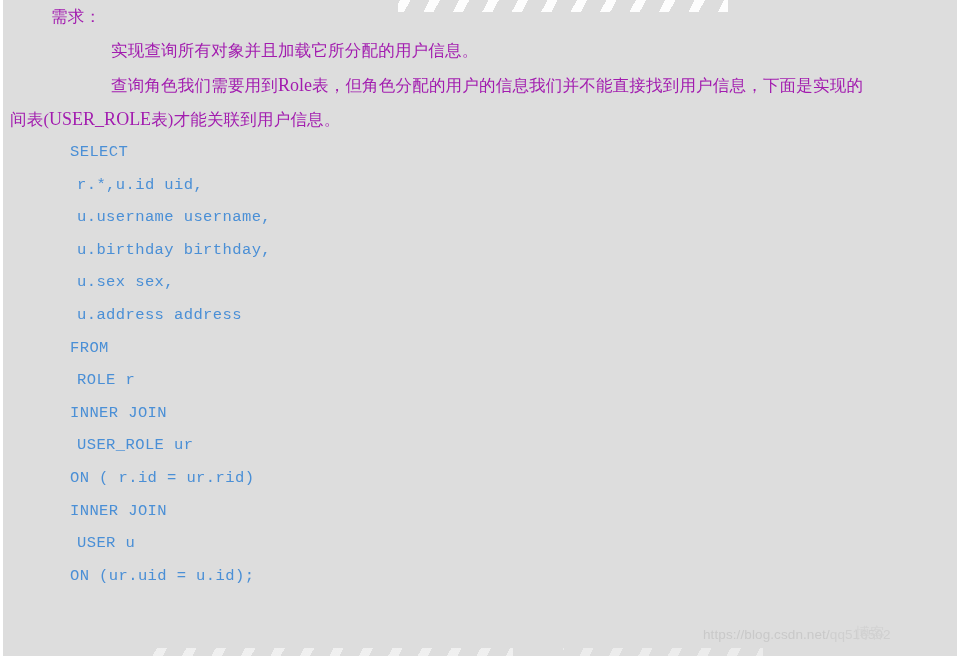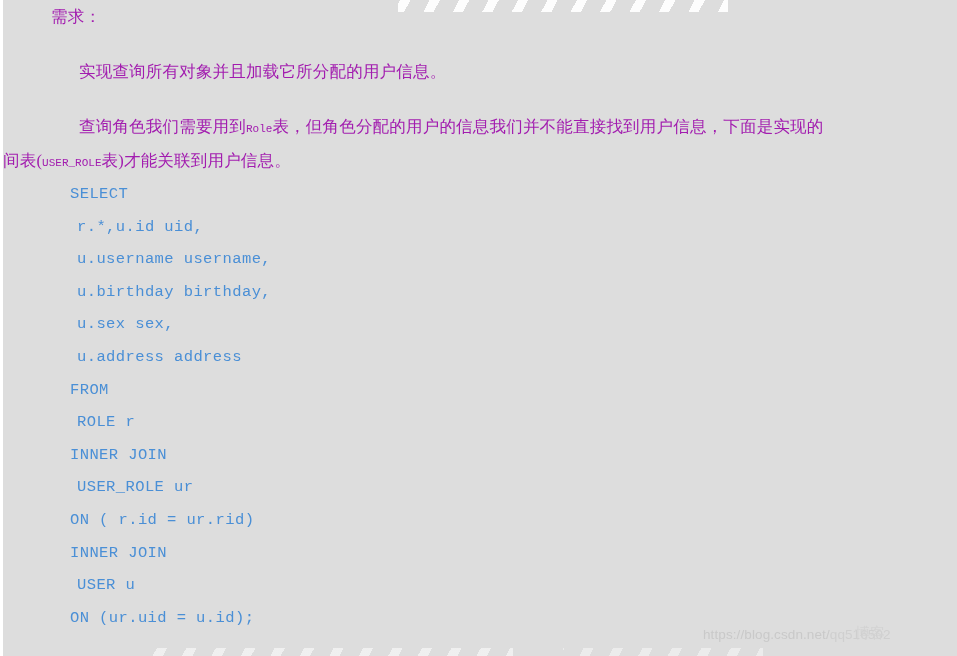--- a/index.html
+++ b/index.html
@@ -69,27 +69,27 @@
   
   .prose {
     color: #a21caf;
     font-family: "Liberation Serif", "DejaVu Serif", serif;
     font-size: 16.5px;
     line-height: 34px;
     white-space: pre;
     letter-spacing: .2px;
   }
   .prose .mono {
-    font-family: Liberation Mono, monospace;
-    font-size: 11px;
+    font-family: Liberation Serif, serif;
+    font-size: 18px;
     letter-spacing: 0;
   }
   .p-l1 { padding-left: 48px; }     
-  .p-l2 { padding-left: 76px; margin-top: 21px; }     
-  .p-l0 { padding-left: 0px; }      
+  .p-l2 { padding-left: 108px; }     
+  .p-l0 { padding-left: 7px; }      
 
   .line-need   { height: 34px; }
   .line-need-b { height: 34px; }
   .line-ana    { height: 34px; }
   .line-ana-b  { height: 34px; }
   .line-ana-c  { height: 32px; }
   .line-sql    { height: 34px; }
 
   
   .code {

